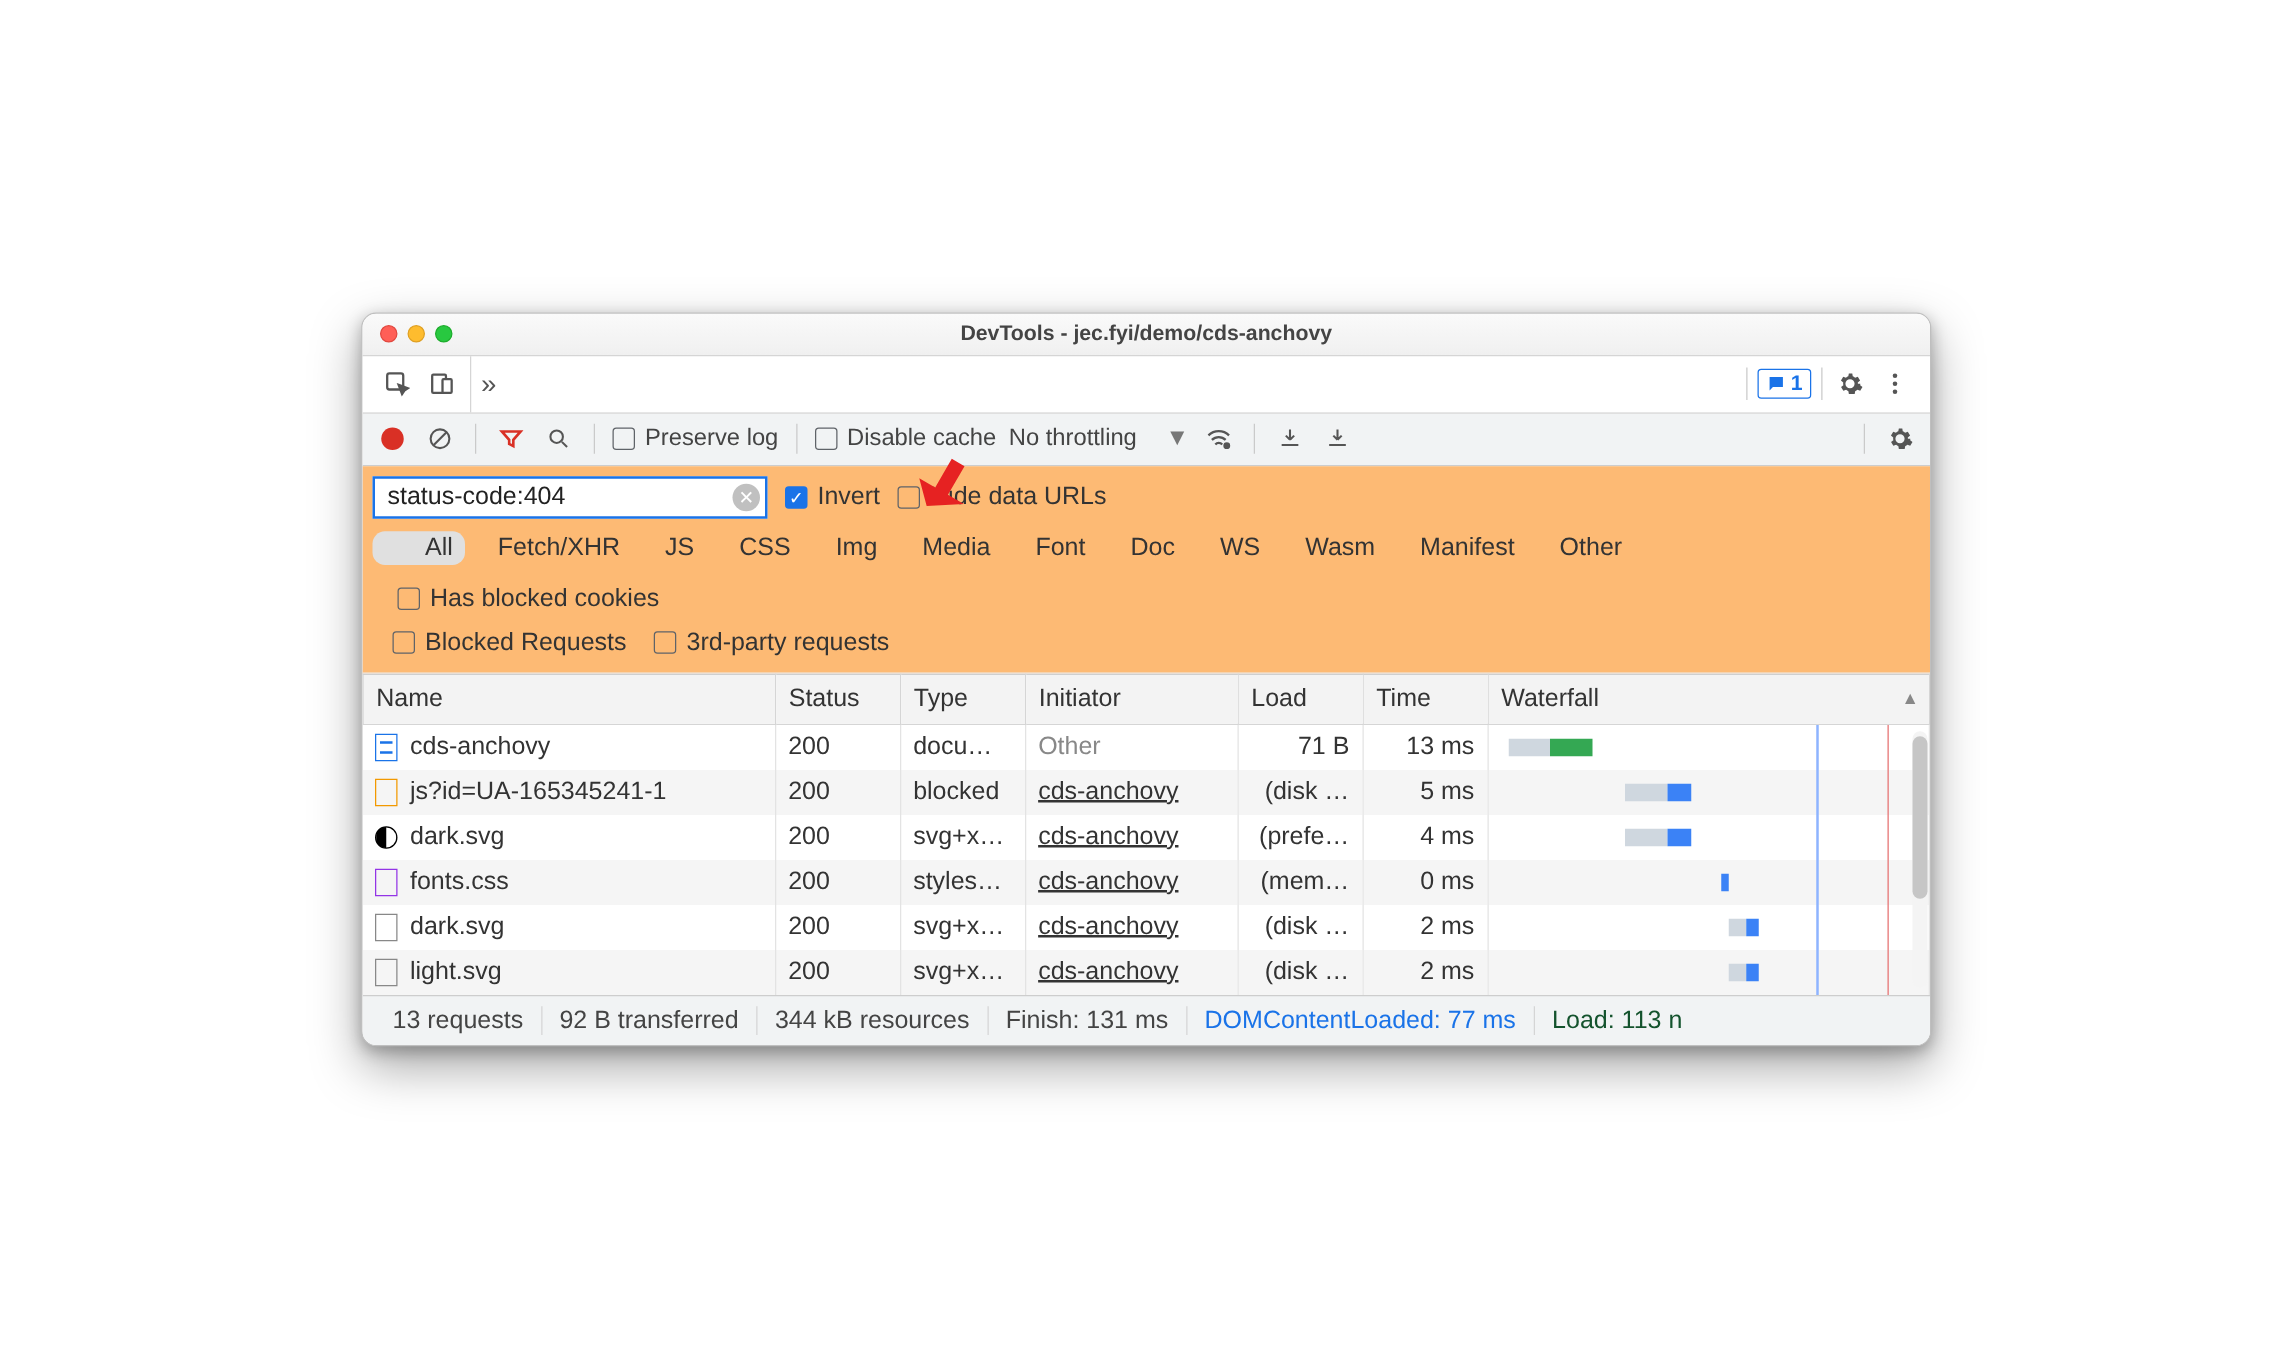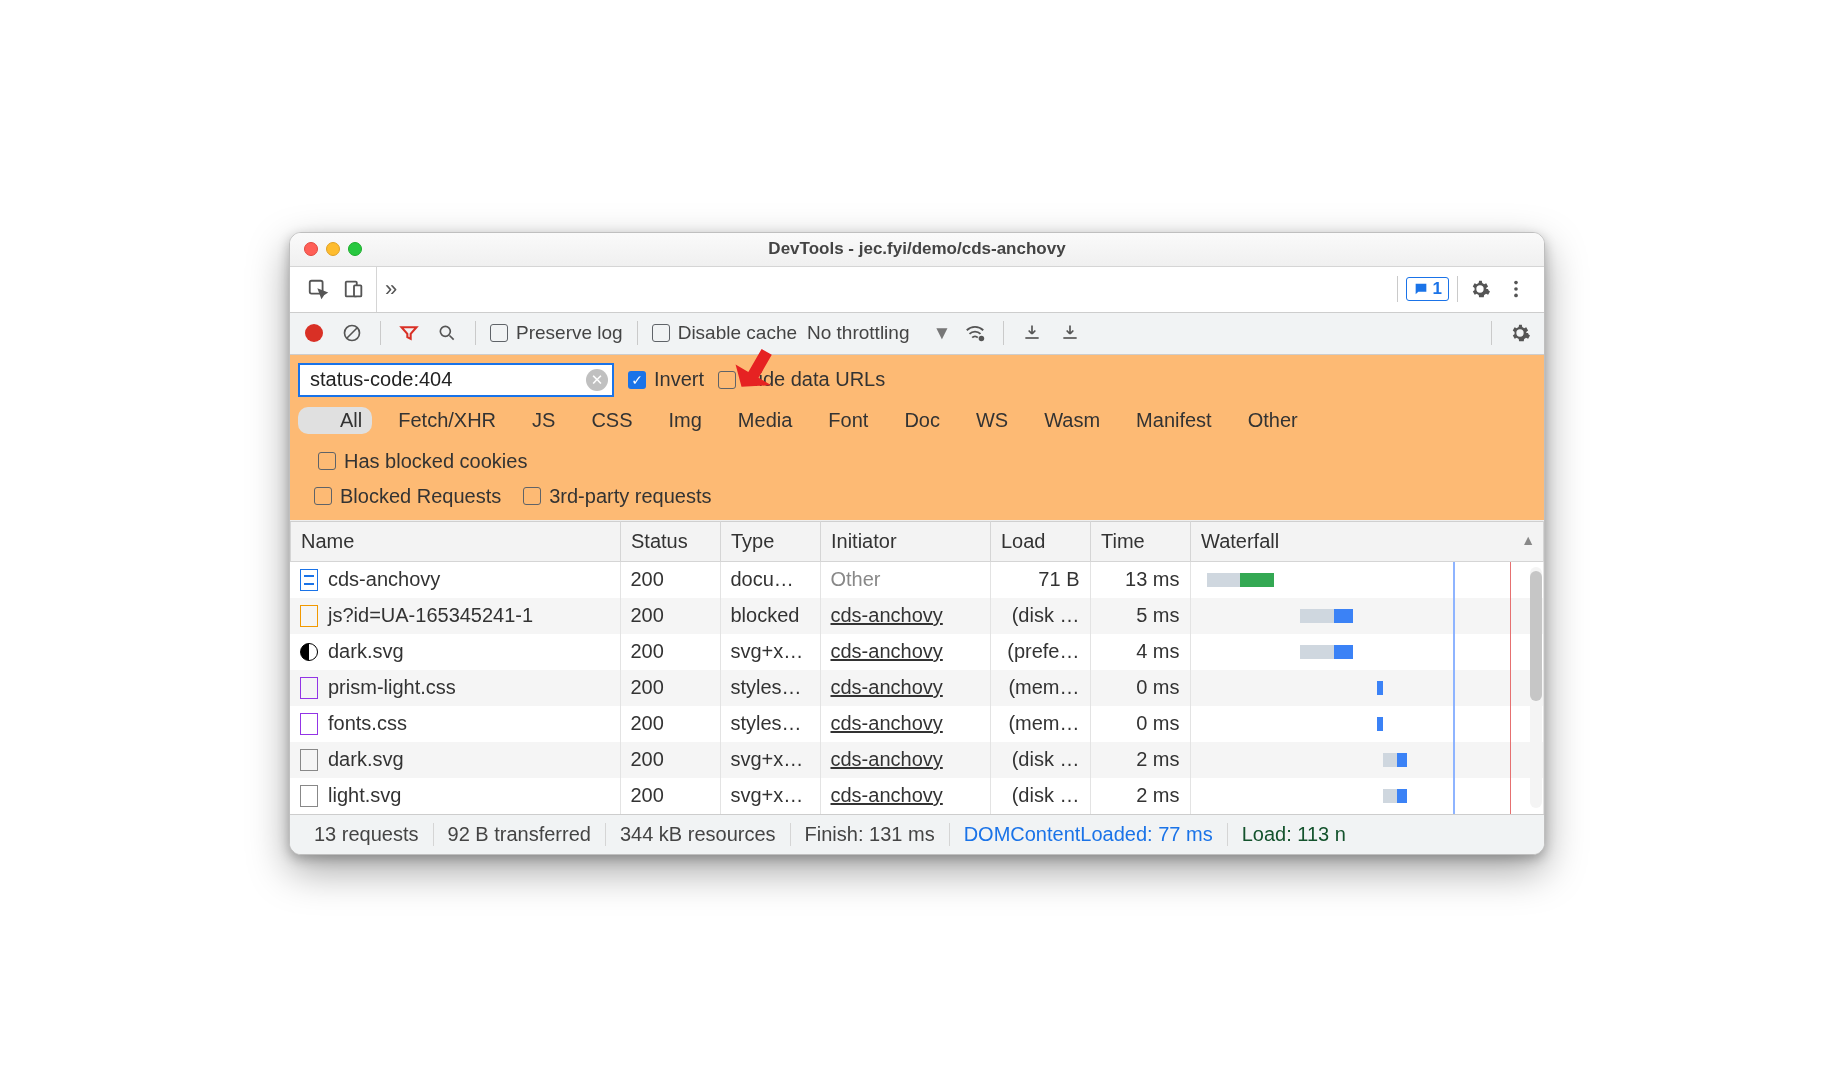--- a/index.html
+++ b/index.html
@@ -451,40 +451,20 @@
                   <div class="bar blue" style="left:40%;width:6%"></div>
                   <div class="vline blue" style="left:76%"></div>
                   <div class="vline red" style="left:93%"></div>
                 </div>
               </td>
             </tr>
             <tr>
               <td>
                 <div class="name-cell">
                   <span class="file-ico ico-css"></span>
-                  <span>prism-light.css</span>
-                </div>
-              </td>
-              <td>200</td>
-              <td>styles…</td>
-              <td><span class="link">cds-anchovy</span></td>
-              <td class="right">(mem…</td>
-              <td class="right">0 ms</td>
-              <td>
-                <div class="wf">
-                  <div class="bar blue" style="left:53%;width:2%"></div>
-                  <div class="vline blue" style="left:76%"></div>
-                  <div class="vline red" style="left:93%"></div>
-                </div>
-              </td>
-            </tr>
-            <tr>
-              <td>
-                <div class="name-cell">
-                  <span class="file-ico ico-css"></span>
                   <span>fonts.css</span>
                 </div>
               </td>
               <td>200</td>
               <td>styles…</td>
               <td><span class="link">cds-anchovy</span></td>
               <td class="right">(mem…</td>
               <td class="right">0 ms</td>
               <td>
                 <div class="wf">

